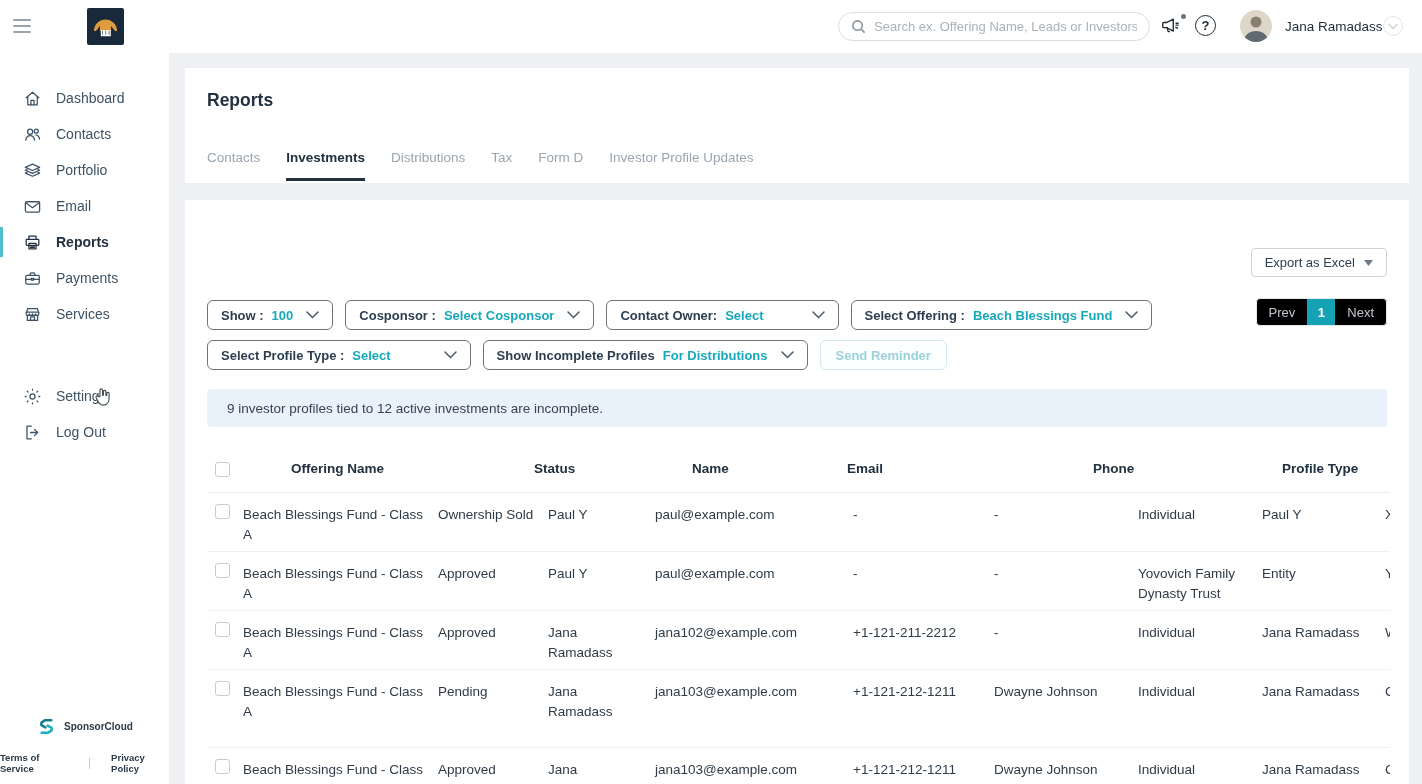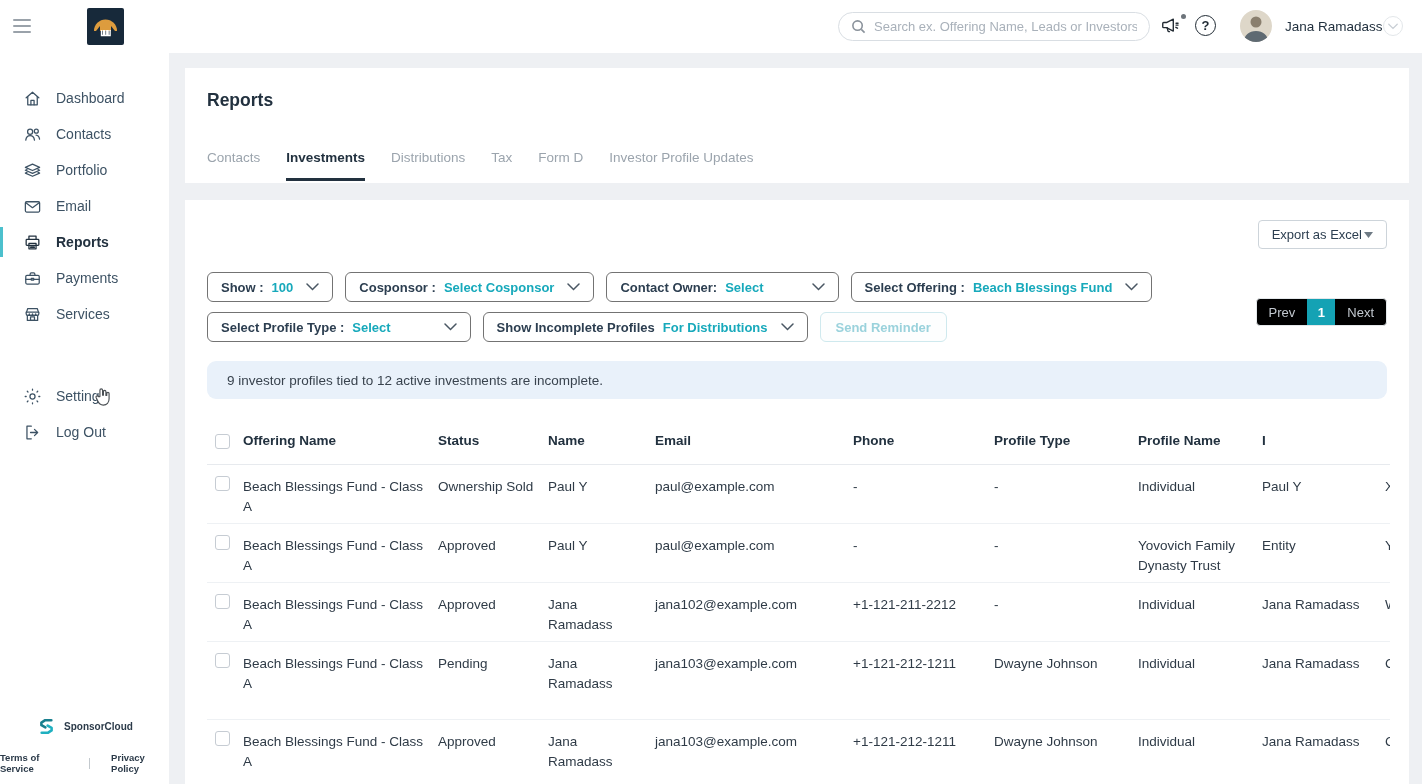--- a/index.html
+++ b/index.html
@@ -49,41 +49,41 @@
   .main { position: absolute; left: 169px; top: 53px; width: 1253px; height: 731px; }
 
   .card1 { margin: 15px 13px 0 16px; height: 115px; background: #fff; padding: 22px 22px 0; }
   .page-title { font-size: 17.5px; font-weight: bold; color: #22313f; }
   .tabs { display: flex; gap: 26px; margin-top: 39px; }
   .tab { font-size: 13.5px; color: #9ba4ad; padding-bottom: 13px; cursor: pointer; white-space: nowrap; }
   .tab.active { color: #22313f; font-weight: bold; border-bottom: 3px solid #22313f; }
 
   .card2 { position: relative; margin: 17px 13px 0 16px; height: 584px; background: #fff; padding: 20px 22px 0; overflow: hidden; }
   .export-row { display: flex; justify-content: flex-end; }
-  .btn-export { height: 29px; padding: 0 13px; background: #fff; border: 1px solid #cdd4da; border-radius: 4px; font-size: 13px; color: #2c3e50; display: flex; align-items: center; gap: 2px; cursor: pointer; font-family: "Liberation Sans", sans-serif; }
+  .btn-export { height: 29px; padding: 0 13px; background: #fff; border: 1px solid #cdd4da; border-radius: 4px; font-size: 13px; color: #2c3e50; display: flex; align-items: center; gap: 9px; cursor: pointer; font-family: "Liberation Sans", sans-serif; margin-top: 28px; }
 
   .filters-row { display: flex; gap: 12px; margin-top: 23px; align-items: center; }
   .filters-row.second { margin-top: 10px; }
   .pill { height: 30px; border: 1px solid #737373; border-radius: 6px; background: #fff; display: flex; align-items: center; padding: 0 13px; gap: 8px; font-size: 13px; cursor: pointer; white-space: nowrap; }
   .pill-label { color: #2c3e50; font-weight: 600; }
   .pill-value { color: var(--accent_text, #17a9bb); font-weight: 700; }
   .pill svg { margin-left: 5px; }
 
   .btn-reminder { height: 30px; padding: 0 15px; border: 1px solid #cfe9ee; border-radius: 6px; background: #fdfefe; color: #9ad2dc; font-size: 13px; font-weight: 600; cursor: default; font-family: "Liberation Sans", sans-serif; }
 
   .pagination { position: absolute; top: 98px; right: 22px; height: 28px; border: 1px solid #e4e8eb; border-radius: 4px; display: flex; align-items: center; background: #000000; overflow: hidden; }
   .page-btn { padding: 0 12px; font-size: 13px; color: #c2c8cf; cursor: pointer; }
   .page-current { width: 28px; height: 28px; background: var(--accent, #14a2b4); color: #fff; display: flex; align-items: center; justify-content: center; font-size: 13px; font-weight: 600; cursor: pointer; }
 
-  .banner { margin-top: 19px; height: 38px; background: var(--banner_bg, #e9f1fa); border-radius: 9px; display: flex; align-items: center; padding: 0 20px; font-size: 13.5px; color: #39434e; }
+  .banner { margin-top: 19px; height: 38px; background: var(--banner_bg, #e9f1fa); border-radius: 4px; display: flex; align-items: center; padding: 0 20px; font-size: 13.5px; color: #39434e; }
 
   
   .table { margin-top: 26px; width: 1183px; overflow: hidden; }
   .trow { display: grid; grid-template-columns: 36px 195px 110px 107px 198px 141px 144px 124px 123px 60px; }
-  .thead { border-bottom: 1px solid #e7eaee; }
+  .thead { border-bottom: 1px solid #e7eaee; gap: 48px; }
   .th { font-weight: bold; font-size: 13.5px; color: #22313f; padding: 8px 14px 12px 0; white-space: nowrap; }
   .tbody .trow { border-bottom: 1px solid #eef1f4; }
   .td { padding: 12px 14px 0 0; font-size: 13.5px; color: #2f3b47; line-height: 1.5; }
   .td.nowrap { white-space: nowrap; }
   .r0, .r1, .r2 { height: 59px; }
   .r3 { height: 78px; }
   .r4 { height: 95px; }
   .cb { width: 15px; height: 15px; border: 1.5px solid #c6ccd3; border-radius: 3px; background: #fff; display: inline-block; margin-left: 8px; cursor: pointer; }
   .cb-cell { padding-top: 11px; }
   .thead .cb-cell { padding-top: 9px; }

